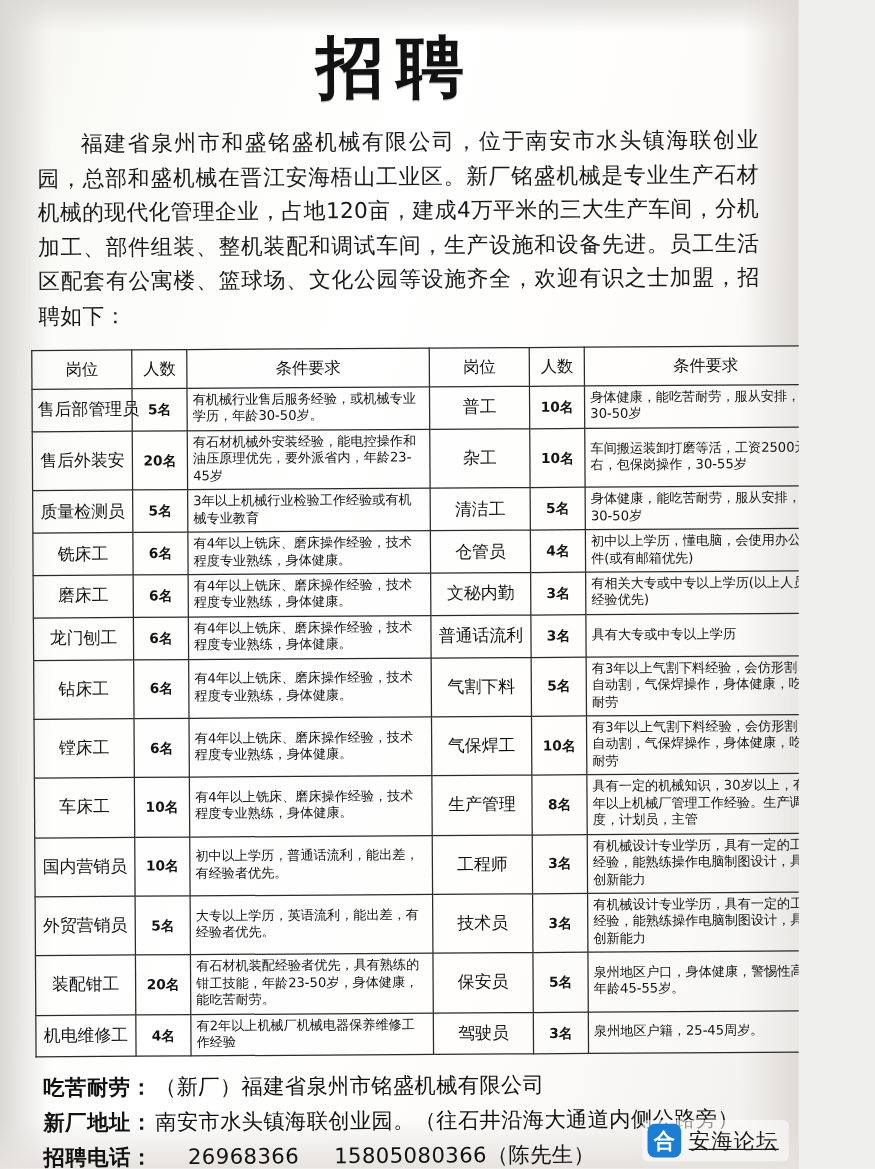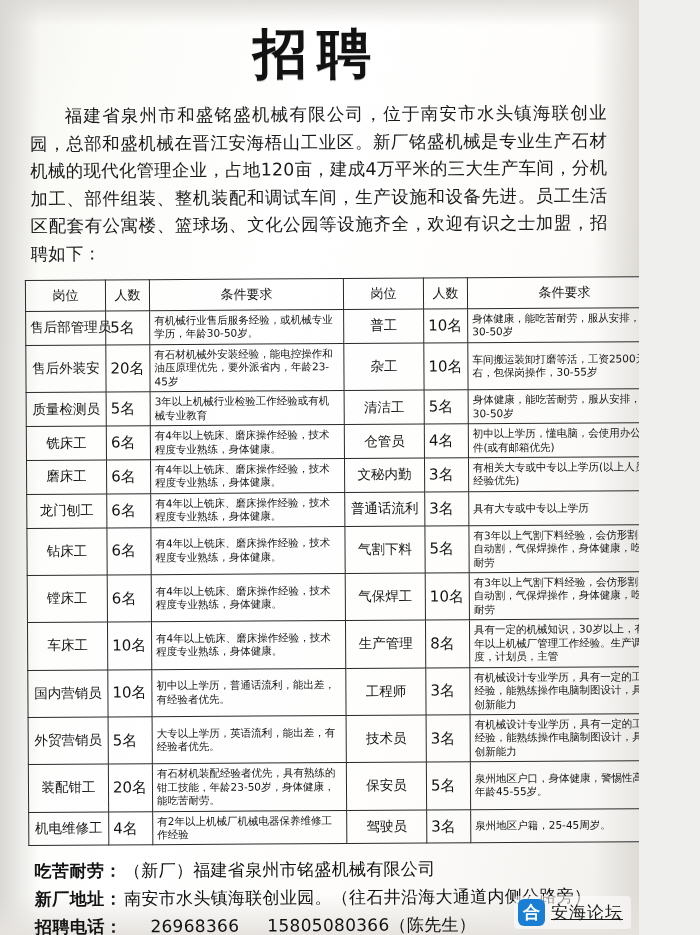--- a/index.html
+++ b/index.html
@@ -96,22 +96,24 @@
     text-align: center;
     height: 24px;
   }
   td.post {
     font-size: 13.5px;
     text-align: center;
     white-space: nowrap;
     margin-left: 44px;
   }
   td.count {
-    font-size: 15px;
+    font-size: 11px;
+    text-align: center;
     white-space: nowrap;
+    font-weight: bold;
   }
   td.req {
     font-size: 10.5px;
     line-height: 1.28;
     text-align: left;
   }
   col.c-post { width: 80px; }
   col.c-count { width: 44px; }
   col.c-req { width: 194px; }
 

